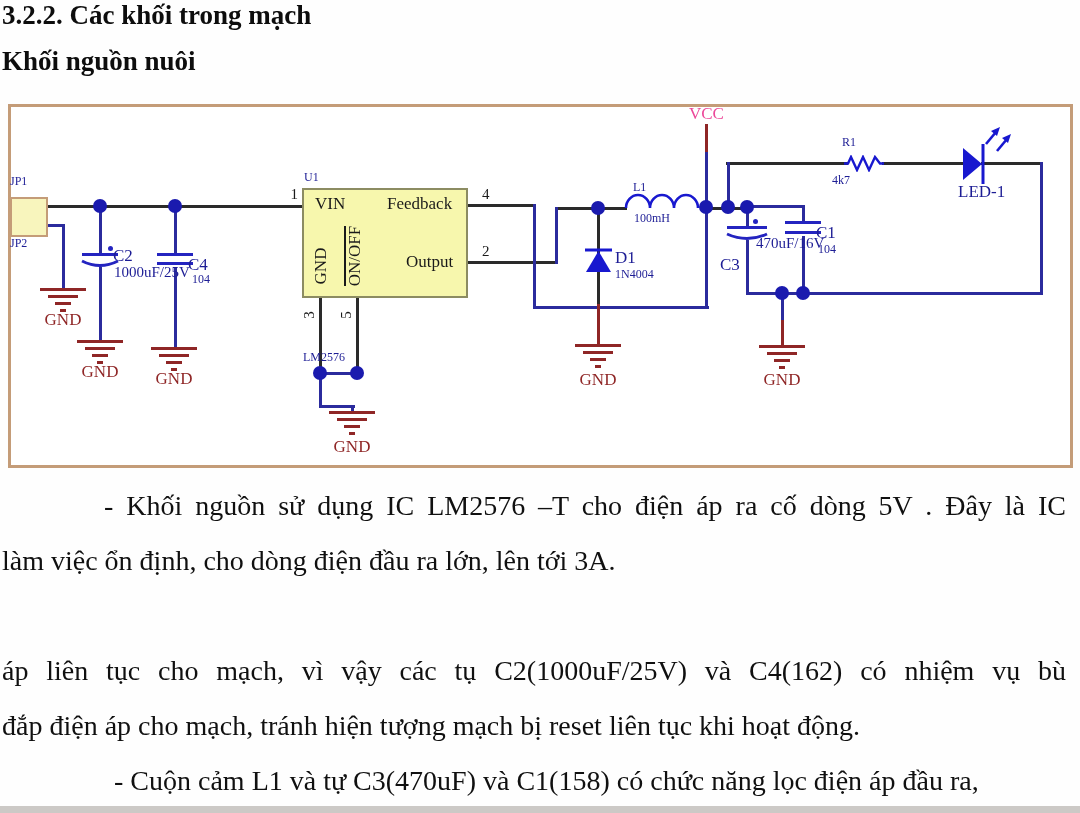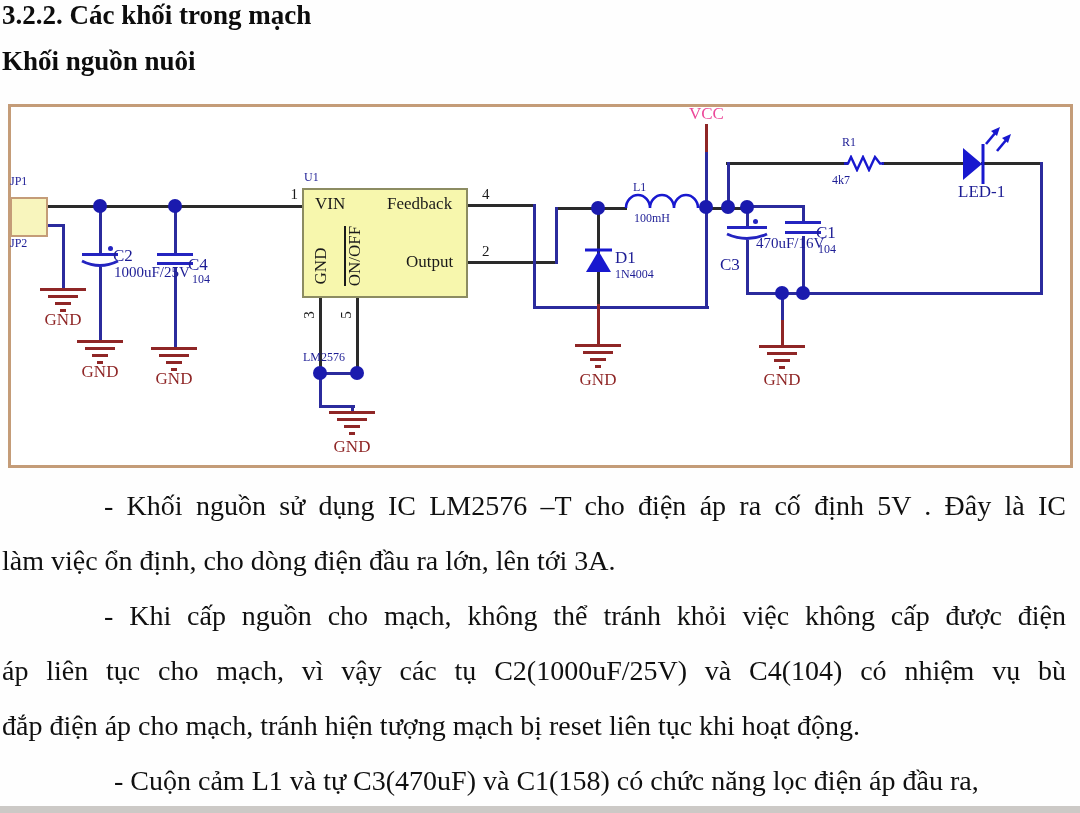--- a/index.html
+++ b/index.html
@@ -233,21 +233,20 @@
 
     <div class="gnd" style="left:750px;top:241px;">
         <i class="g1"></i>
         <i class="g2"></i>
         <i class="g3"></i>
         <i class="g4"></i>
       </div>
     <div class="gndlbl" style="left:744px;top:266px;">GND</div>
   </div>
 
-  <div class="ln jf" style="top:478px;padding-left:102px;">-  Khối nguồn sử dụng IC LM2576 –T cho điện áp ra cố định 5V . Đây là IC</div>
+  <div class="ln jf" style="top:478px;padding-left:102px;">-  Khối nguồn sử dụng IC LM2576 –T cho điện áp ra cố dòng 5V . Đây là IC</div>
   <div class="ln" style="top:533px;">làm việc ổn định, cho dòng điện đầu ra lớn, lên tới 3A.</div>
-  <div class="ln jf" style="top:588px;padding-left:102px;">-  Khi cấp nguồn cho mạch, không thể tránh khỏi việc không cấp được điện</div>
-  <div class="ln jf" style="top:643px;">áp liên tục cho mạch, vì vậy các tụ C2(1000uF/25V) và C4(104) có nhiệm vụ bù</div>
+  <div class="ln jf" style="top:643px;">áp liên tục cho mạch, vì vậy các tụ C2(1000uF/25V) và C4(162) có nhiệm vụ bù</div>
   <div class="ln" style="top:698px;">đắp điện áp cho mạch, tránh hiện tượng mạch bị reset liên tục khi hoạt động.</div>
   <div class="ln" style="top:753px;padding-left:112px;">- Cuộn cảm L1 và tự C3(470uF) và C1(158) có chức năng lọc điện áp đầu ra,</div>
 
   <div class="strip"></div>
 </div>
 
 </body></html>

